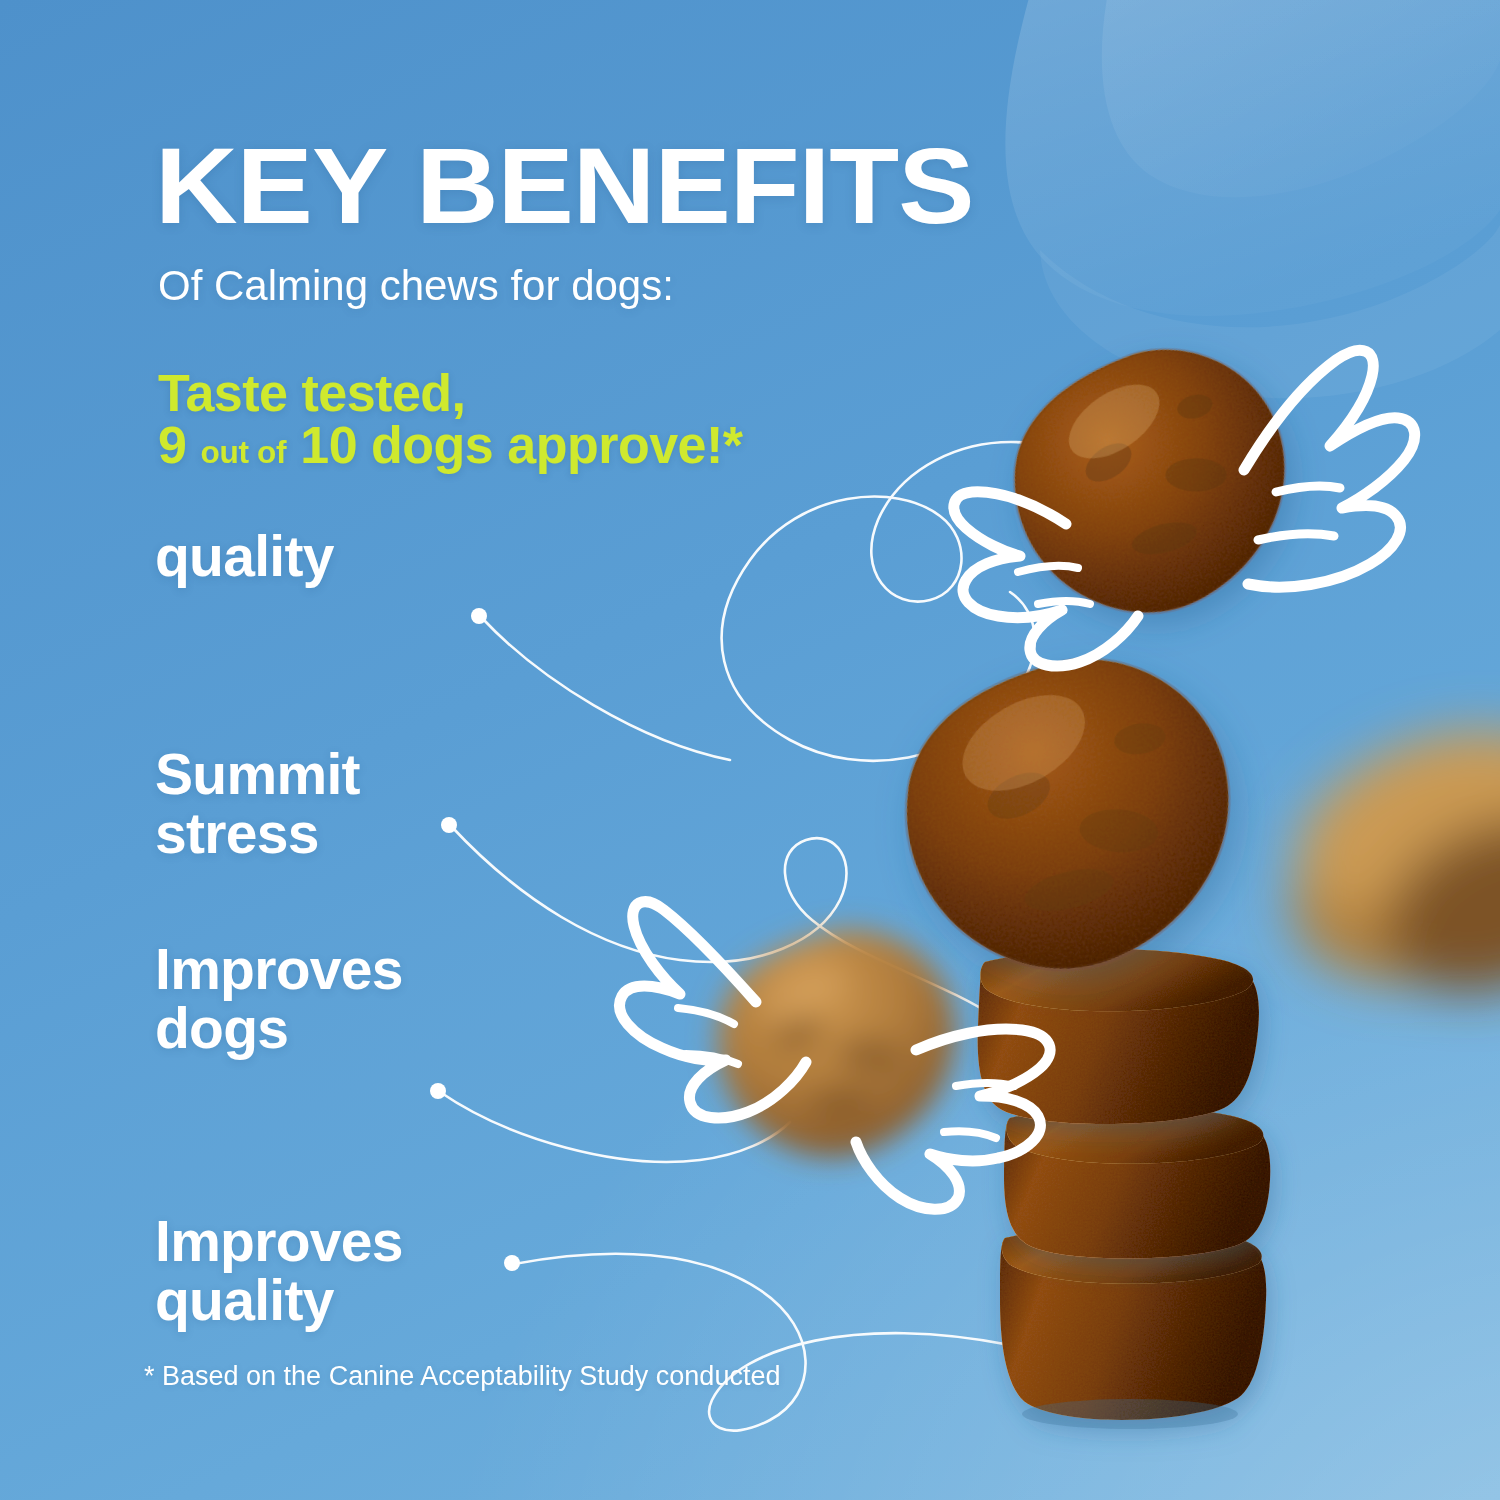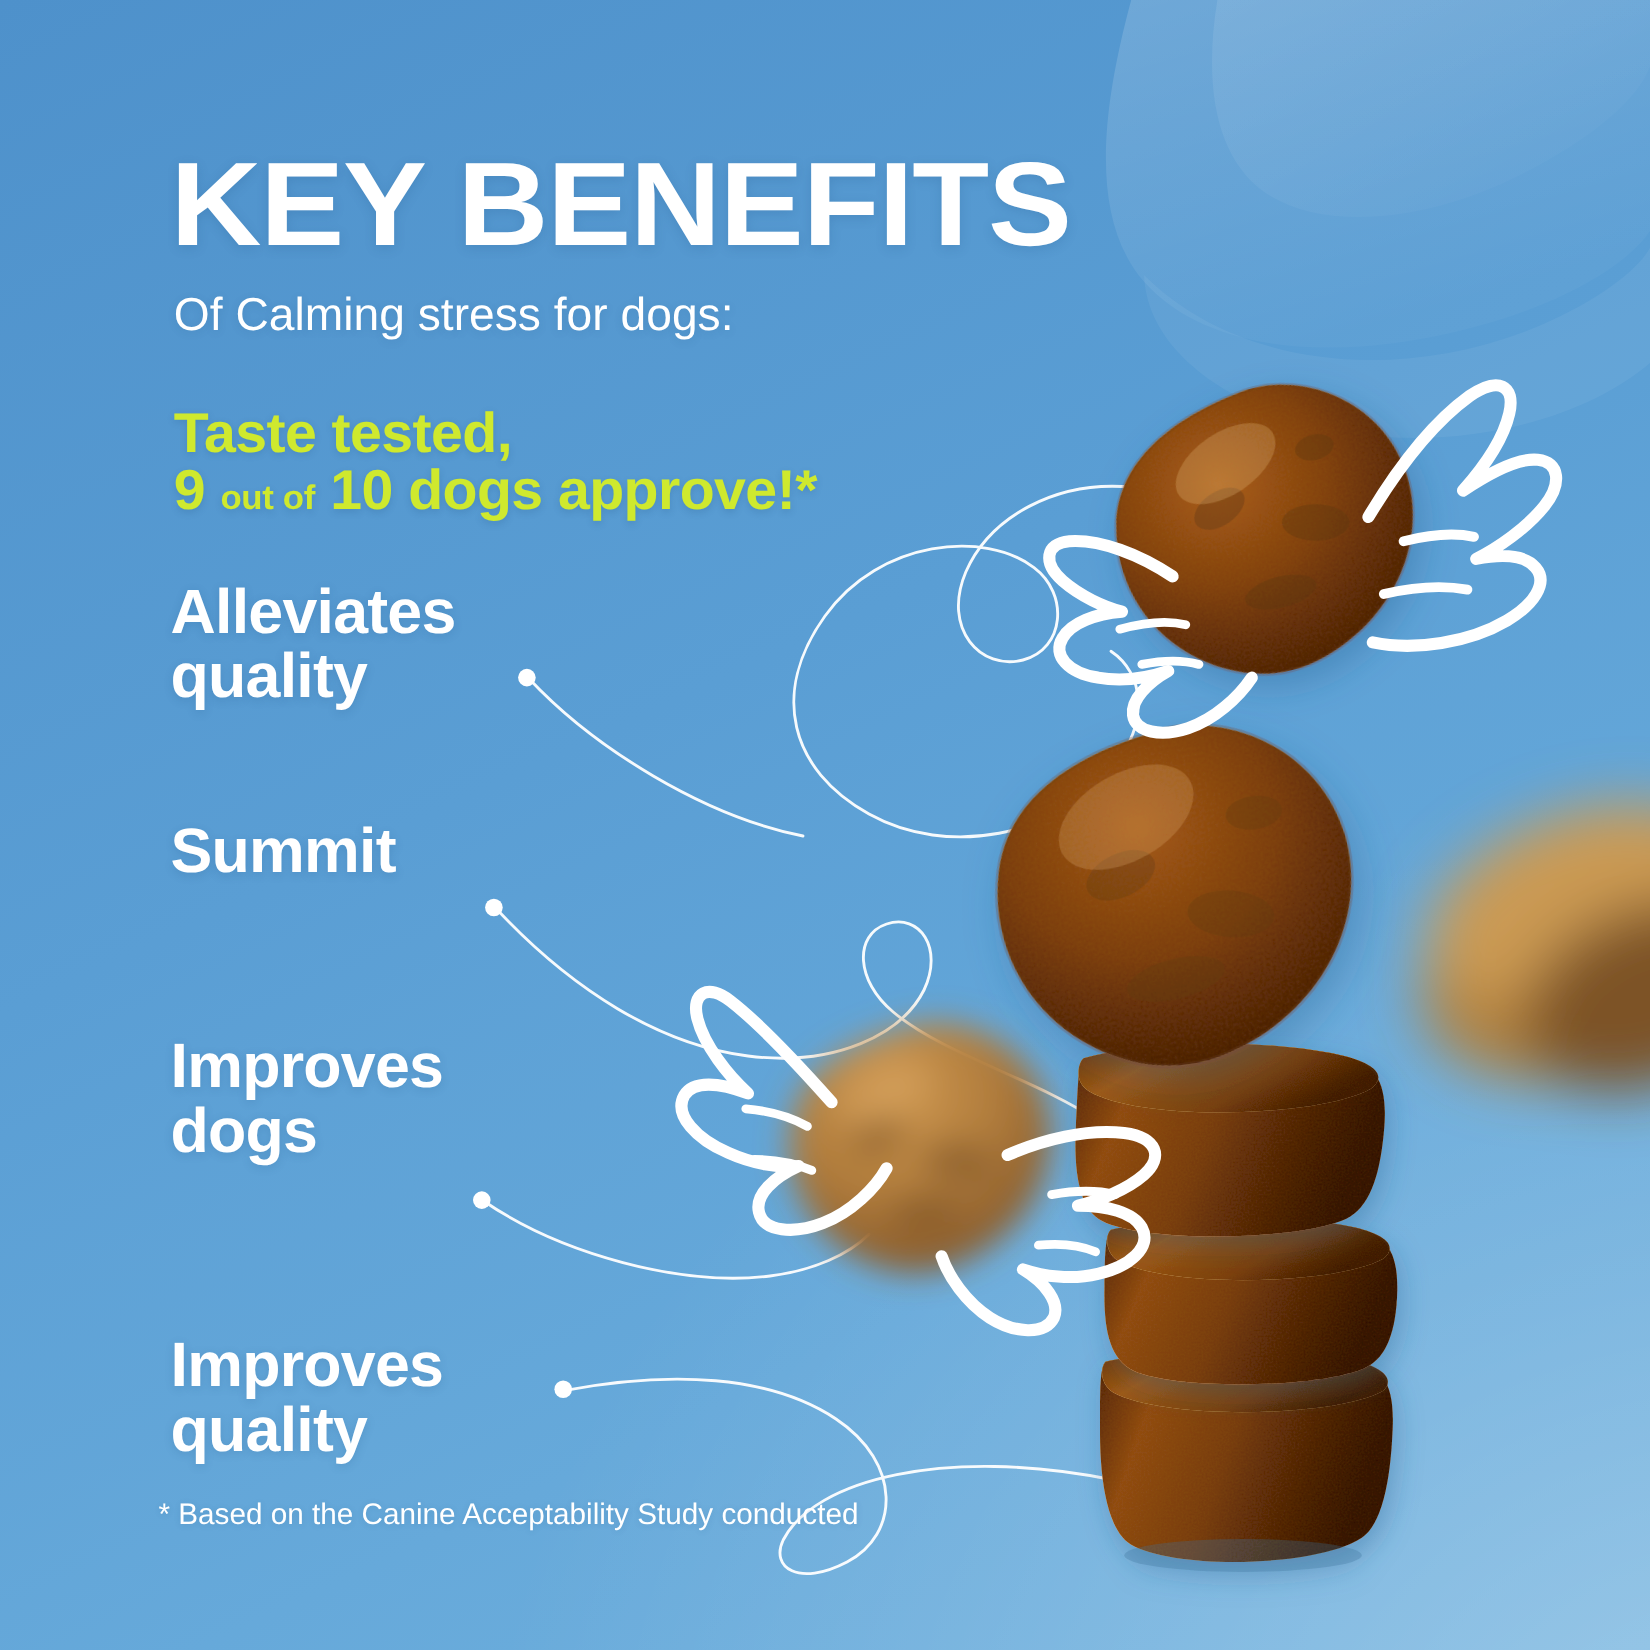--- a/index.html
+++ b/index.html
@@ -384,40 +384,40 @@
                  C 878 1184 862 1160 856 1142"></path>
         <path d="M 956 1086 C 978 1082 998 1082 1014 1086" stroke-width="8"></path>
         <path d="M 944 1132 C 964 1130 982 1132 996 1138" stroke-width="8"></path>
       </g>
     </g>
   </svg>
 
   <div class="text-col">
 
     <div class="title">KEY BENEFITS</div>
-    <div class="subtitle">Of Calming stress for dogs:</div>
+    <div class="subtitle">Of Calming chews for dogs:</div>
 
     <div class="claim">
       <div><span>Taste tested,</span></div>
       <div>
         <span>9</span>
         <span class="small">out of</span>
         <span>10 dogs approve!*</span>
       </div>
     </div>
 
     <div class="benefits">
 
       <div class="benefit b1">
-        <div>Alleviates</div>
         <div>quality</div>
       </div>
 
       <div class="benefit b2">
         <div>Summit</div>
+        <div>stress</div>
       </div>
 
       <div class="benefit b3">
         <div>Improves</div>
         <div>dogs</div>
       </div>
 
       <div class="benefit b4">
         <div>Improves</div>
         <div>quality</div>

